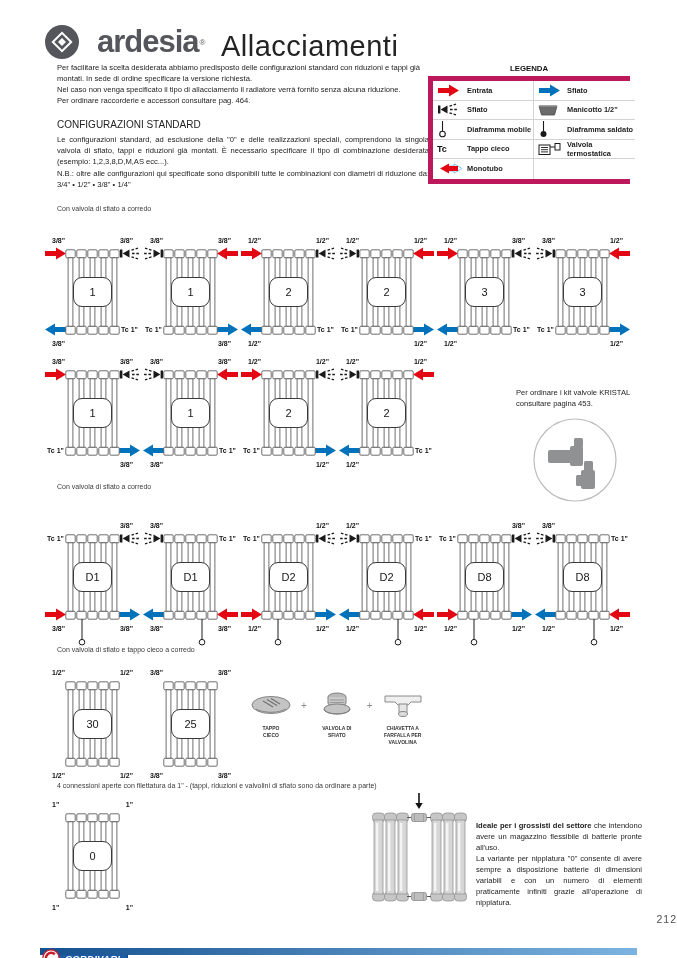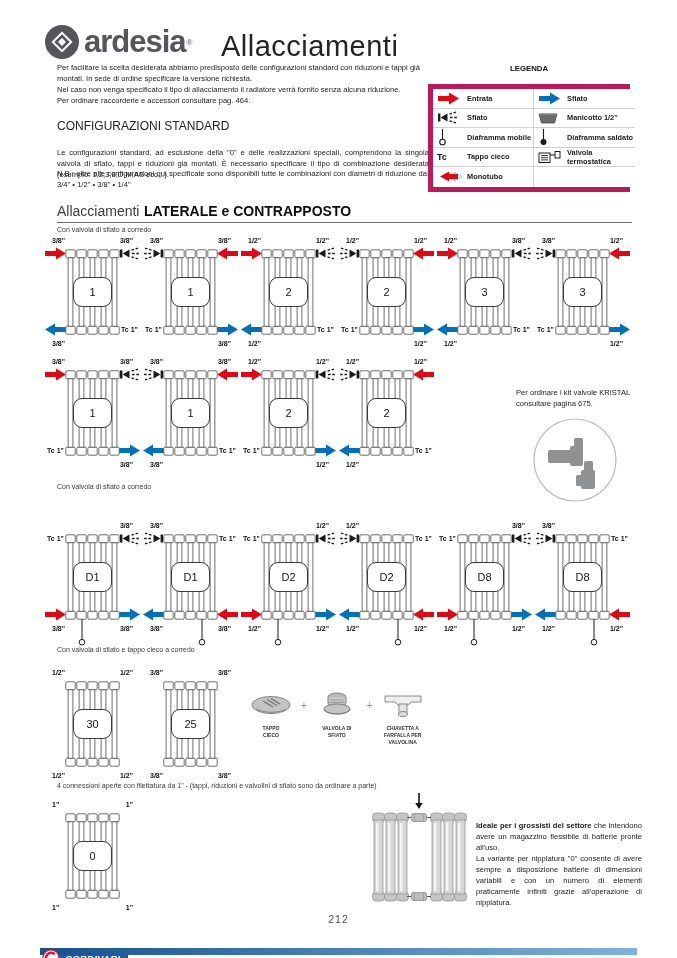--- a/index.html
+++ b/index.html
@@ -2,36 +2,36 @@
 <html><head>
 <meta charset="utf-8">
 <style>
   *{margin:0;padding:0;box-sizing:border-box}
   html,body{background:#fff}
   body{width:677px;height:958px;position:relative;font-family:"Liberation Sans",sans-serif;color:#2b2b2b;overflow:hidden}
   .abs{position:absolute}
 
   
   .logo{left:44px;top:22px;display:flex;align-items:center;height:40px}
-  .logo-text{font-size:31px;font-weight:bold;color:#54565b;letter-spacing:-1px;margin-left:4px}
+  .logo-text{font-size:31px;font-weight:bold;color:#54565b;letter-spacing:-1px;margin-left:17px}
   .logo-reg{font-size:8px;color:#54565b;vertical-align:14px;margin-left:1px}
   .page-title{left:221px;top:30px;font-size:29px;font-weight:300;color:#232323;letter-spacing:.5px}
 
   
   .bodytext{font-size:7.6px;line-height:1.45;color:#222}
   .preline{white-space:pre-line}
   .just{text-align:justify}
   .intro{left:57px;top:62px;width:368px}
   .config{left:57px;top:119px;width:372px}
-  .config-title{font-size:12px;margin-bottom:14px;color:#222}
+  .config-title{font-size:10px;margin-bottom:4px;color:#222}
   .nb{left:57px;top:168px;width:372px}
 
   
   .legend{left:428px;top:64px;width:202px}
-  .legend-title{text-align:center;font-size:7.8px;font-weight:bold;color:#111;margin-bottom:11px}
+  .legend-title{text-align:center;font-size:7.8px;font-weight:bold;color:#111;margin-bottom:3px}
   .legend-table{display:grid;grid-template-columns:30px 70px 30px 72px;border:5px solid #be185d}
   .lg-cell{display:flex;align-items:center;height:19.5px;border-bottom:1px solid #d2d2d2;padding-left:4px;background:#fff}
   .legend-table .lg-cell:nth-last-child(-n+4){border-bottom:none}
   .lg-div{border-left:1px solid #d2d2d2}
   .lg-lab{font-size:7.4px;font-weight:600;color:#1d1d1d}
   .tcbig{font-size:9px;font-weight:bold;color:#111}
 
   
   .section-head{width:575px}
   .sh-line{border-bottom:1.2px solid #6d6d6d;padding-bottom:2px}
@@ -79,21 +79,21 @@
 
   
   .nipp-img{left:370px;top:793px}
   .nipp-text{left:476px;top:809px;width:166px}
   .nipp-text .b{font-weight:bold}
 
   
   .cordivari{left:42px;top:949px;display:flex;align-items:center}
   .cord-circle{margin-right:-8px;position:relative;z-index:2}
   .cord-badge{background:#1d5ca9;color:#fff;font-style:italic;font-weight:bold;font-size:9.5px;letter-spacing:.3px;padding:2.5px 7px 2.5px 12px;border-radius:2px;border:1px solid #0f4a8f}
-  .pagenum{left:0;right:0;top:913px;text-align:center;font-size:10.5px;color:#4f4f4f;letter-spacing:1px}
+  .pagenum{left:0;right:0;top:913px;text-align:right;font-size:10.5px;color:#4f4f4f;letter-spacing:1px}
   .bottom-bar{left:40px;top:948px;width:597px;height:7px;background:linear-gradient(90deg,#15508f,#7db3e0)}
 </style>
 </head>
 <body>
 
 <div class="abs logo">
   <svg width="36" height="36" viewBox="0 0 36 36">
     <circle cx="18" cy="18" r="17" fill="#54565b"></circle>
     <rect x="11.5" y="11.5" width="13" height="13" fill="none" stroke="#fff" stroke-width="2" transform="rotate(45 18 18)"></rect>
     <rect x="15.2" y="15.2" width="5.6" height="5.6" fill="#fff" transform="rotate(45 18 18)"></rect>
@@ -181,21 +181,20 @@
           <polygon points="21,4 12,4 12,1.5 3,6.5 12,11.5 12,9 21,9" fill="#e30613"></polygon>
         </svg>
       </div>
       <div class="lg-cell lg-lab">Monotubo</div>
       <div class="lg-cell lg-div"></div>
       <div class="lg-cell"></div>
     </div>
 </div>
 
 <div class="abs section-head head-laterale">
-  <div class="sh-line"><span class="sh-light">Allacciamenti</span> <span class="sh-bold">LATERALE e CONTRAPPOSTO</span></div>
   <div class="sh-sub">Con valvola di sfiato a corredo</div>
 </div>
 <div class="abs row row-lat-1">
     <div class="diag">
       <div class="lbl tl">3/8"</div>
       <div class="ico tl">
         <svg width="23" height="15" viewBox="0 0 23 15">
           <polygon points="1,5 12,5 12,1.5 22,7.5 12,13.5 12,10 1,10" fill="#e30613"></polygon>
         </svg>
       </div>
@@ -681,21 +680,21 @@
           <rect x="44.8" y="77.2" width="9.4" height="8" rx="1.2"></rect>
           <rect x="47.1" y="8.8" width="4.8" height="68.4"></rect>
         </g>
       </svg>
       <div class="numbox">2</div>
     </div>
   </div>
 
 <div class="abs kristal">
   <div class="bodytext preline">Per ordinare i kit valvole KRISTAL
-consultare pagina 675.</div>
+consultare pagina 453.</div>
   <svg class="kristal-img" width="86" height="86" viewBox="0 0 86 86">
     <circle cx="43" cy="43" r="41" fill="#fff" stroke="#bcbcbc" stroke-width="1.2"></circle>
     <g fill="#8f9193">
       <rect x="16" y="33" width="25" height="13" rx="2"></rect>
       <rect x="38" y="29" width="13" height="20" rx="2"></rect>
       <rect x="42" y="21" width="9" height="9" rx="1.5"></rect>
       <rect x="49" y="53" width="14" height="19" rx="2"></rect>
       <rect x="44" y="58" width="7" height="11" rx="1.5"></rect>
       <rect x="52" y="44" width="9" height="10" rx="1.5"></rect>
     </g>

